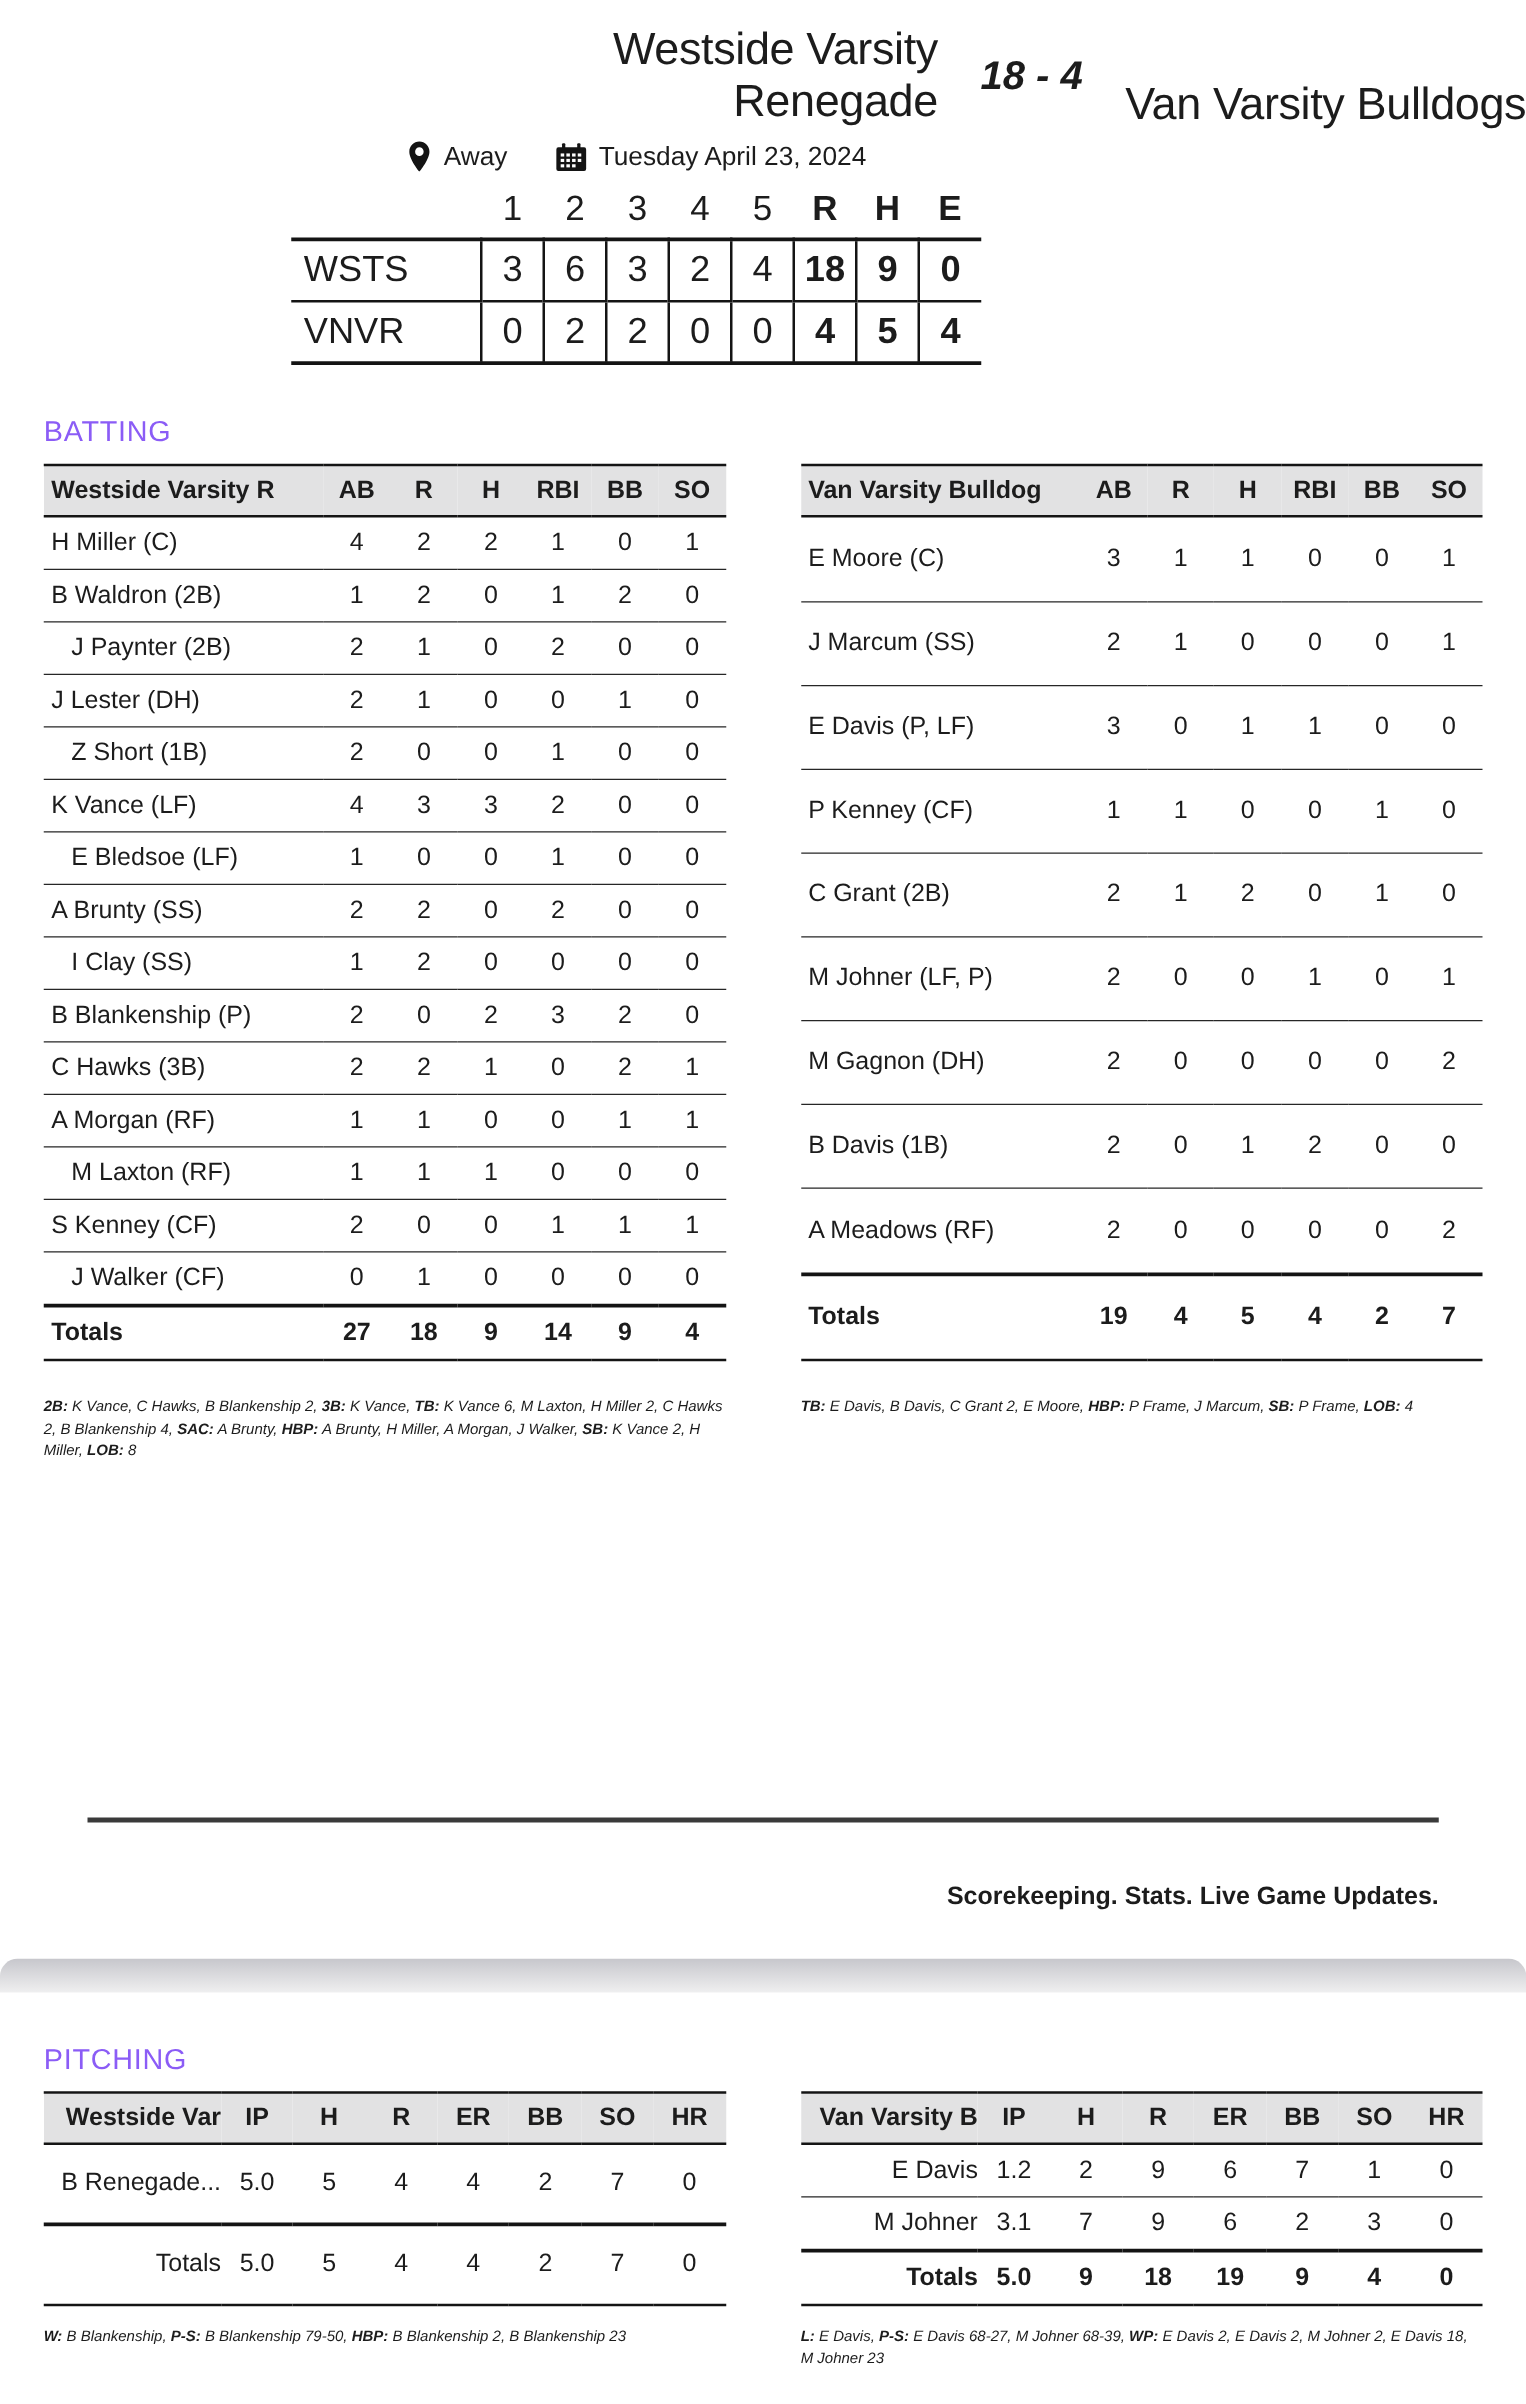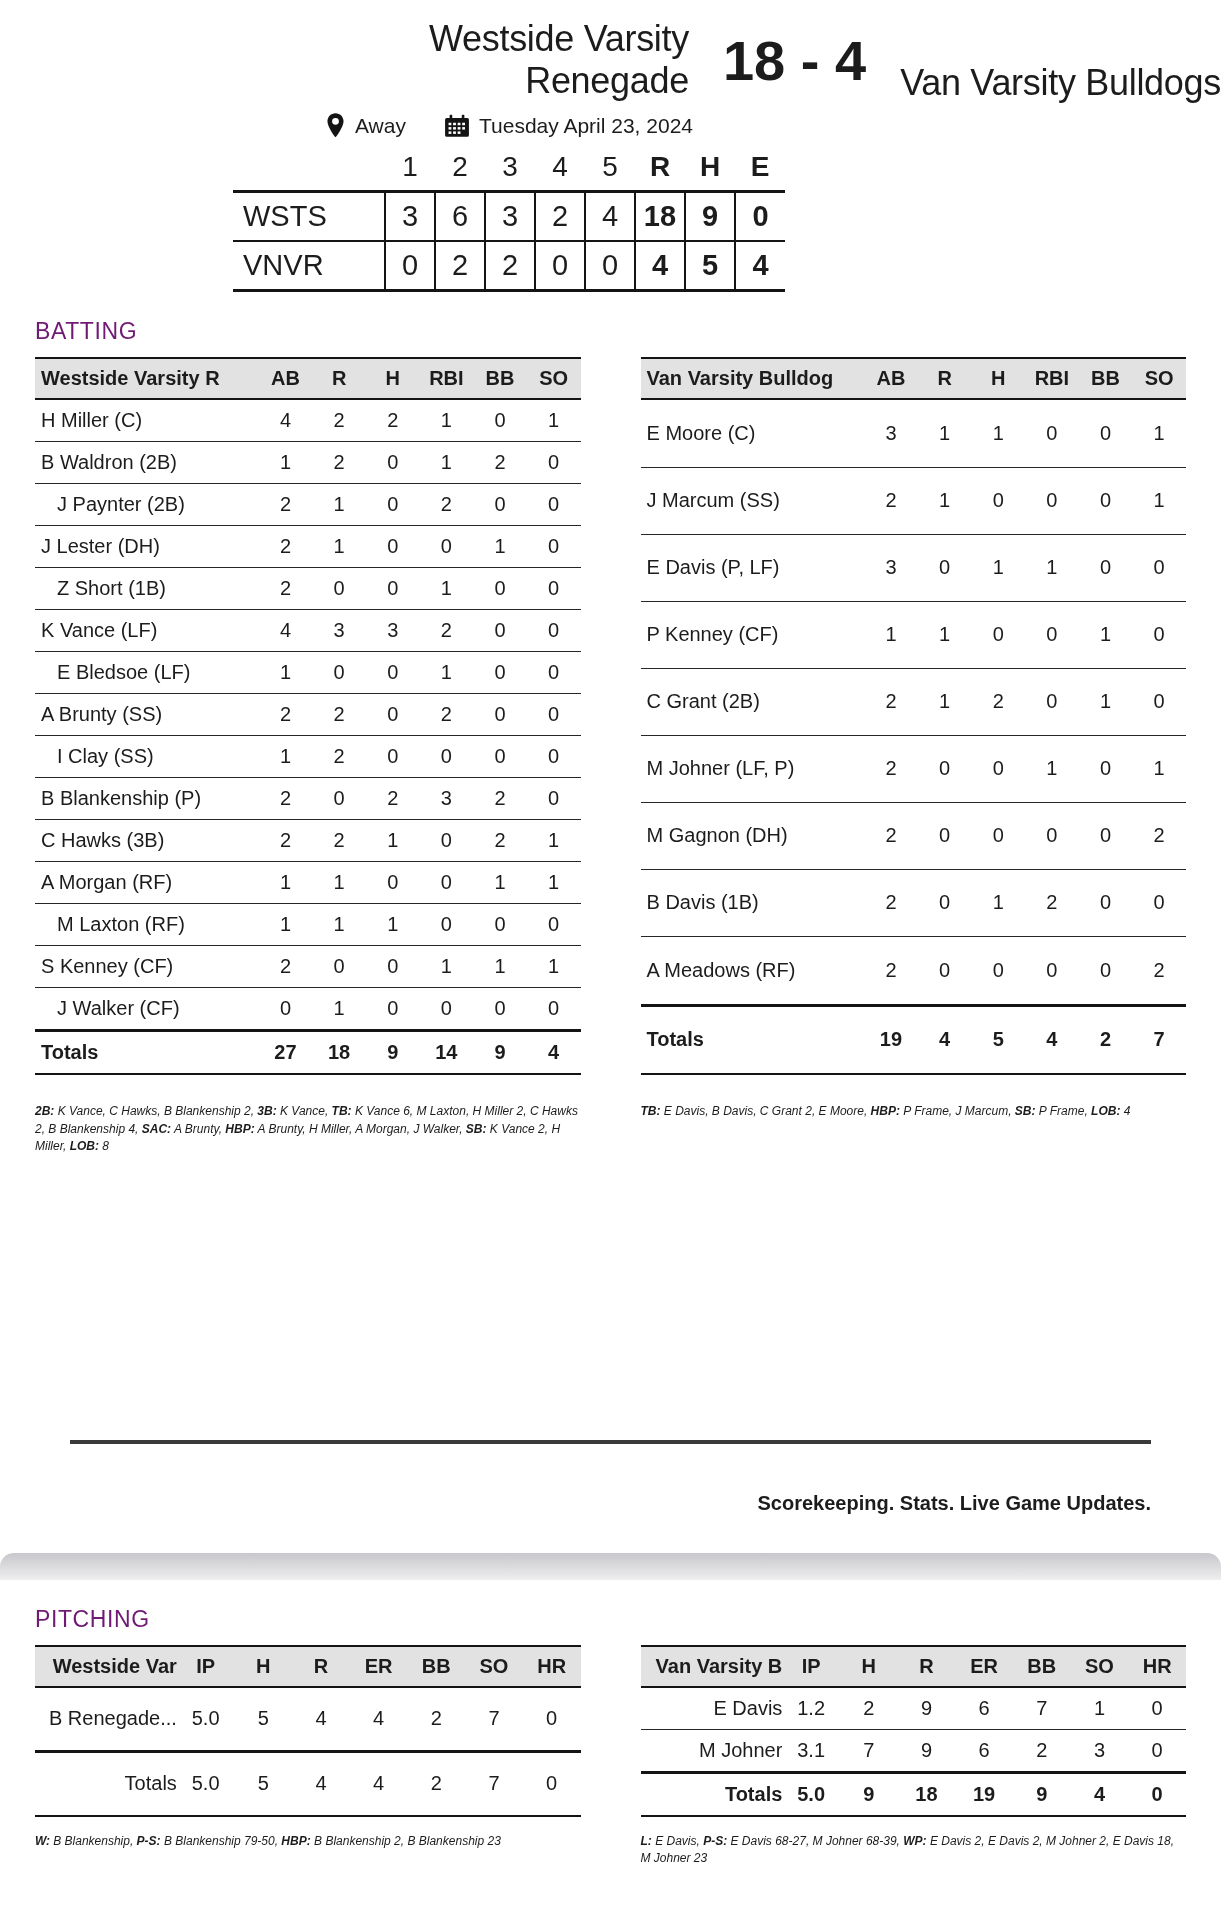--- a/index.html
+++ b/index.html
@@ -12,42 +12,42 @@
   .page { width: 100%; height: 100%; position: relative; }
 
   
   .game-header {
     display: flex; justify-content: flex-end; align-items: center;
     gap: 30px; padding-top: 16px;
   }
   .team-name { font-size: 36px; font-weight: 500; line-height: 1.18; letter-spacing: -0.3px; }
   .team-away { width: 312px; text-align: right; }
   .team-home { text-align: left; margin-top: 46px; }
-  .score { font-size: 56px; font-weight: 700; white-space: nowrap; padding: 0 4px; }
+  .score { font-size: 32px; font-weight: 700; white-space: nowrap; padding: 0 4px; font-style: italic; }
 
   .center-block { width: fit-content; margin-left: 233px; }
   .meta { display: flex; justify-content: center; align-items: center; gap: 38px; margin-top: 8px; font-size: 21px; }
   .meta-item { display: flex; align-items: center; gap: 9px; }
   .meta-item svg { display: block; }
 
   
   .linescore { border-collapse: collapse; margin-top: 12px; font-size: 29px; }
   .linescore th { font-weight: 400; font-size: 28px; padding: 0 0 7px; text-align: center; }
   .linescore th.bold { font-weight: 700; }
   .linescore thead tr { border-bottom: 3px solid #141414; }
   .linescore tbody tr { border-bottom: 2px solid #141414; }
   .linescore tbody tr:last-child { border-bottom: 3px solid #141414; }
   .linescore td { text-align: center; padding: 7px 0; }
   .linescore td.team { text-align: left; min-width: 152px; padding-left: 10px; padding-right: 18px; }
   .linescore td.num { width: 50px; border-left: 2px solid #141414; }
   .linescore td.bold { font-weight: 700; }
 
   
   .content { padding: 0 35px; }
-  .section-title { font-size: 23px; font-weight: 400; letter-spacing: 0.6px; margin-top: 26px; color: #701a75; }
+  .section-title { font-size: 23px; font-weight: 400; letter-spacing: 0.6px; margin-top: 40px; color: #8b5cf6; }
   .cols { display: grid; grid-template-columns: 1fr 1fr; column-gap: 60px; margin-top: 12px; }
 
   
   .stat-table { width: 100%; border-collapse: collapse; font-size: 20px; table-layout: fixed; }
   .stat-table thead th {
     background: #e2e2e3; border-top: 2px solid #141414; border-bottom: 2px solid #141414;
     font-weight: 700; padding: 8px 0; text-align: center;
   }
   .stat-table .name { text-align: left; padding-left: 6px; white-space: nowrap; overflow: hidden; }
   .stat-table.batting .name { width: 41%; }

